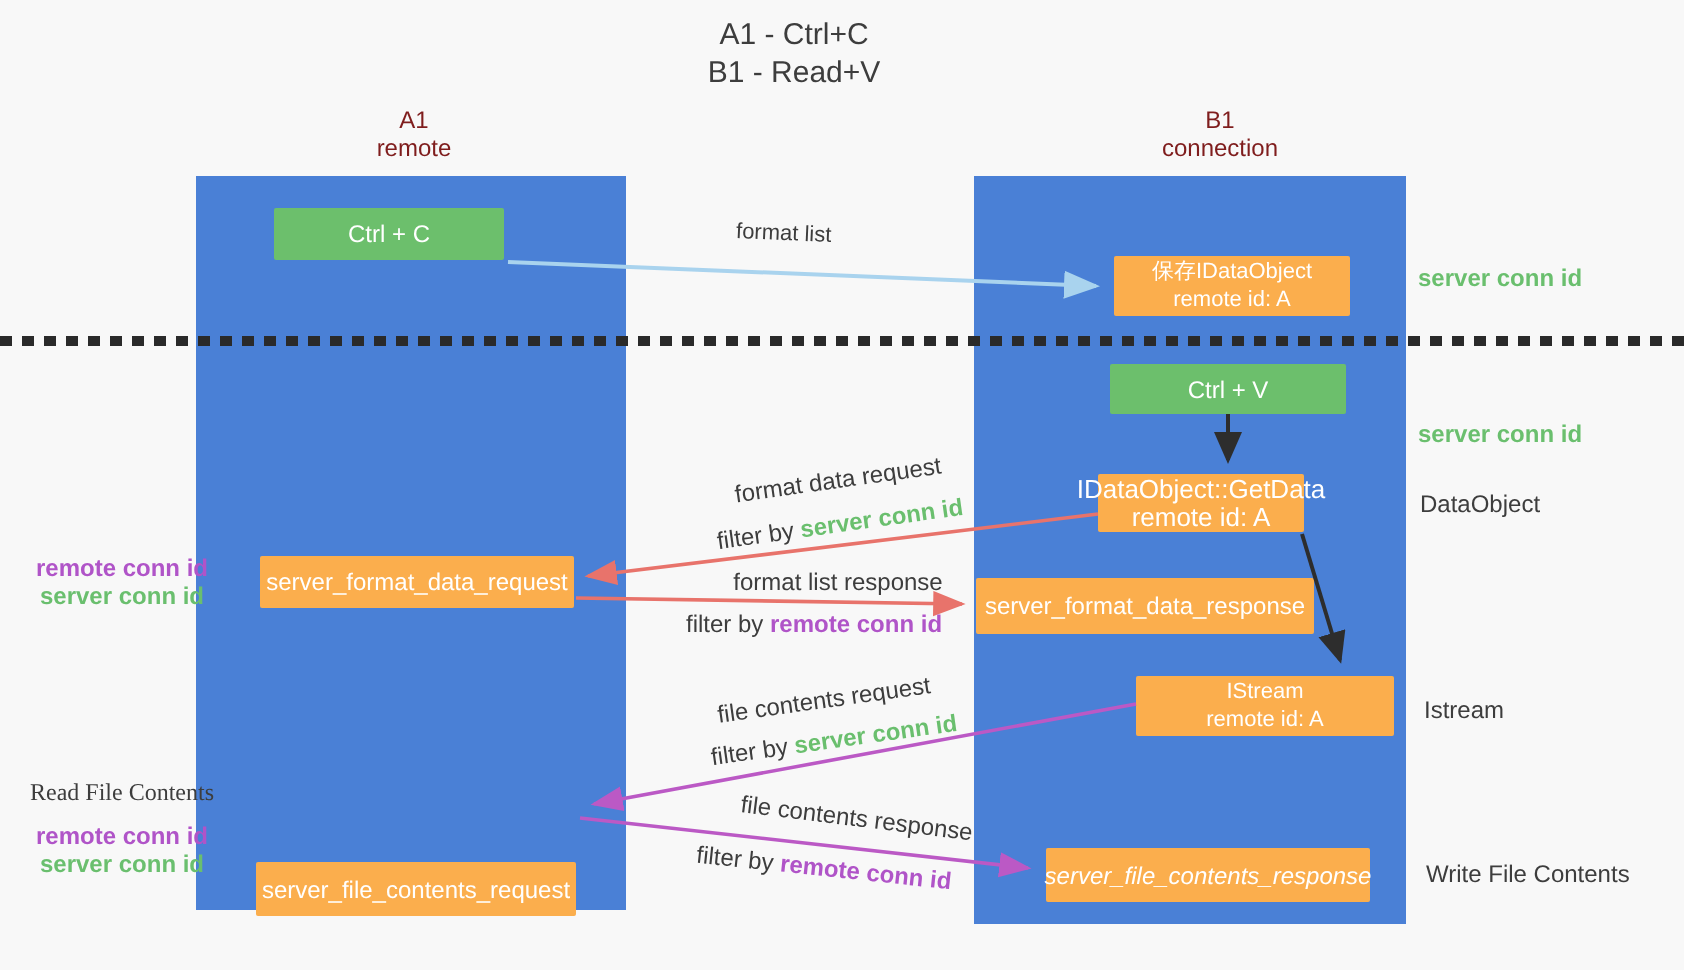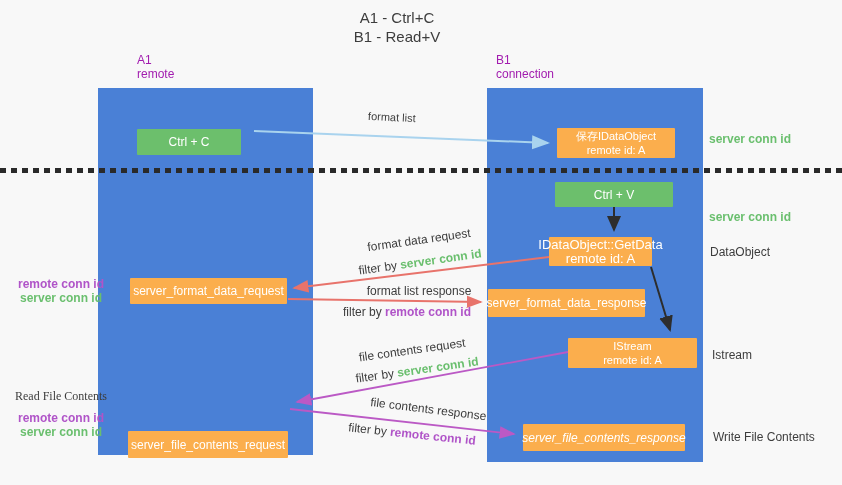--- a/index.html
+++ b/index.html
@@ -5,40 +5,40 @@
   html,body{margin:0;padding:0;width:842px;height:485px;}
   #canvas{position:relative;width:842px;height:485px;background:#f8f8f8;
           font-family:"Liberation Sans",sans-serif;overflow:hidden;}
 
   .col{position:absolute;background:#4a80d6;z-index:1;}
   #colA{left:98px;top:88px;width:215px;height:367px;}
   #colB{left:487px;top:88px;width:216px;height:374px;}
 
   .title{position:absolute;left:297px;top:8px;width:200px;text-align:center;
          font-size:15px;line-height:19px;color:#3d3d3d;z-index:4;}
-  .colhead{position:absolute;width:140px;text-align:left;font-size:12px;
-           line-height:14px;color:#a21caf;z-index:4;}
+  .colhead{position:absolute;width:140px;text-align:center;font-size:12px;
+           line-height:14px;color:#7f1d1d;z-index:4;}
   #headA{left:137px;top:53px;}
-  #headB{left:496px;top:53px;}
+  #headB{left:540px;top:53px;}
 
   .dashline{position:absolute;left:0;top:168px;width:842px;height:5px;z-index:2;
             background:repeating-linear-gradient(90deg,#2a2a2a 0 6px,transparent 6px 11px);}
 
   .box{position:absolute;display:flex;flex-direction:column;align-items:center;
        justify-content:center;color:#fff;font-size:12px;line-height:14px;
        text-align:center;z-index:2;border-radius:1px;white-space:nowrap;}
   .green{background:#6cbf6c;}
   .orange{background:#fbae4d;align-items:center;}
 
-  #boxCtrlC{left:137px;top:104px;width:104px;height:26px;margin-top:25px;}
+  #boxCtrlC{left:137px;top:104px;width:115px;height:26px;}
   #boxSave{left:557px;top:128px;width:118px;height:30px;font-size:11px;}
   #boxCtrlV{left:555px;top:182px;width:118px;height:25px;justify-content:center;}
   #boxGetData{left:549px;top:237px;width:103px;height:29px;font-size:13px;}
   #boxFmtReq{left:130px;top:278px;width:157px;height:26px;}
-  #boxFmtResp{left:488px;top:289px;width:157px;height:28px;}
+  #boxFmtResp{left:488px;top:289px;width:169px;height:28px;}
   #boxIStream{left:568px;top:338px;width:129px;height:30px;font-size:11px;}
   #boxFileReq{left:128px;top:393px;width:160px;height:27px;margin-top:38px;}
   #boxFileResp{left:523px;top:424px;width:162px;height:27px;font-style:italic;}
 
   svg.arrows{position:absolute;left:0;top:0;z-index:3;pointer-events:none;}
 
   .lbl{position:absolute;font-size:12px;color:#3d3d3d;white-space:nowrap;z-index:4;}
   .ctr{text-align:center;}
   .green-t{color:#6abf6e;font-weight:bold;}
   .purple-t{color:#b054c8;font-weight:bold;}

